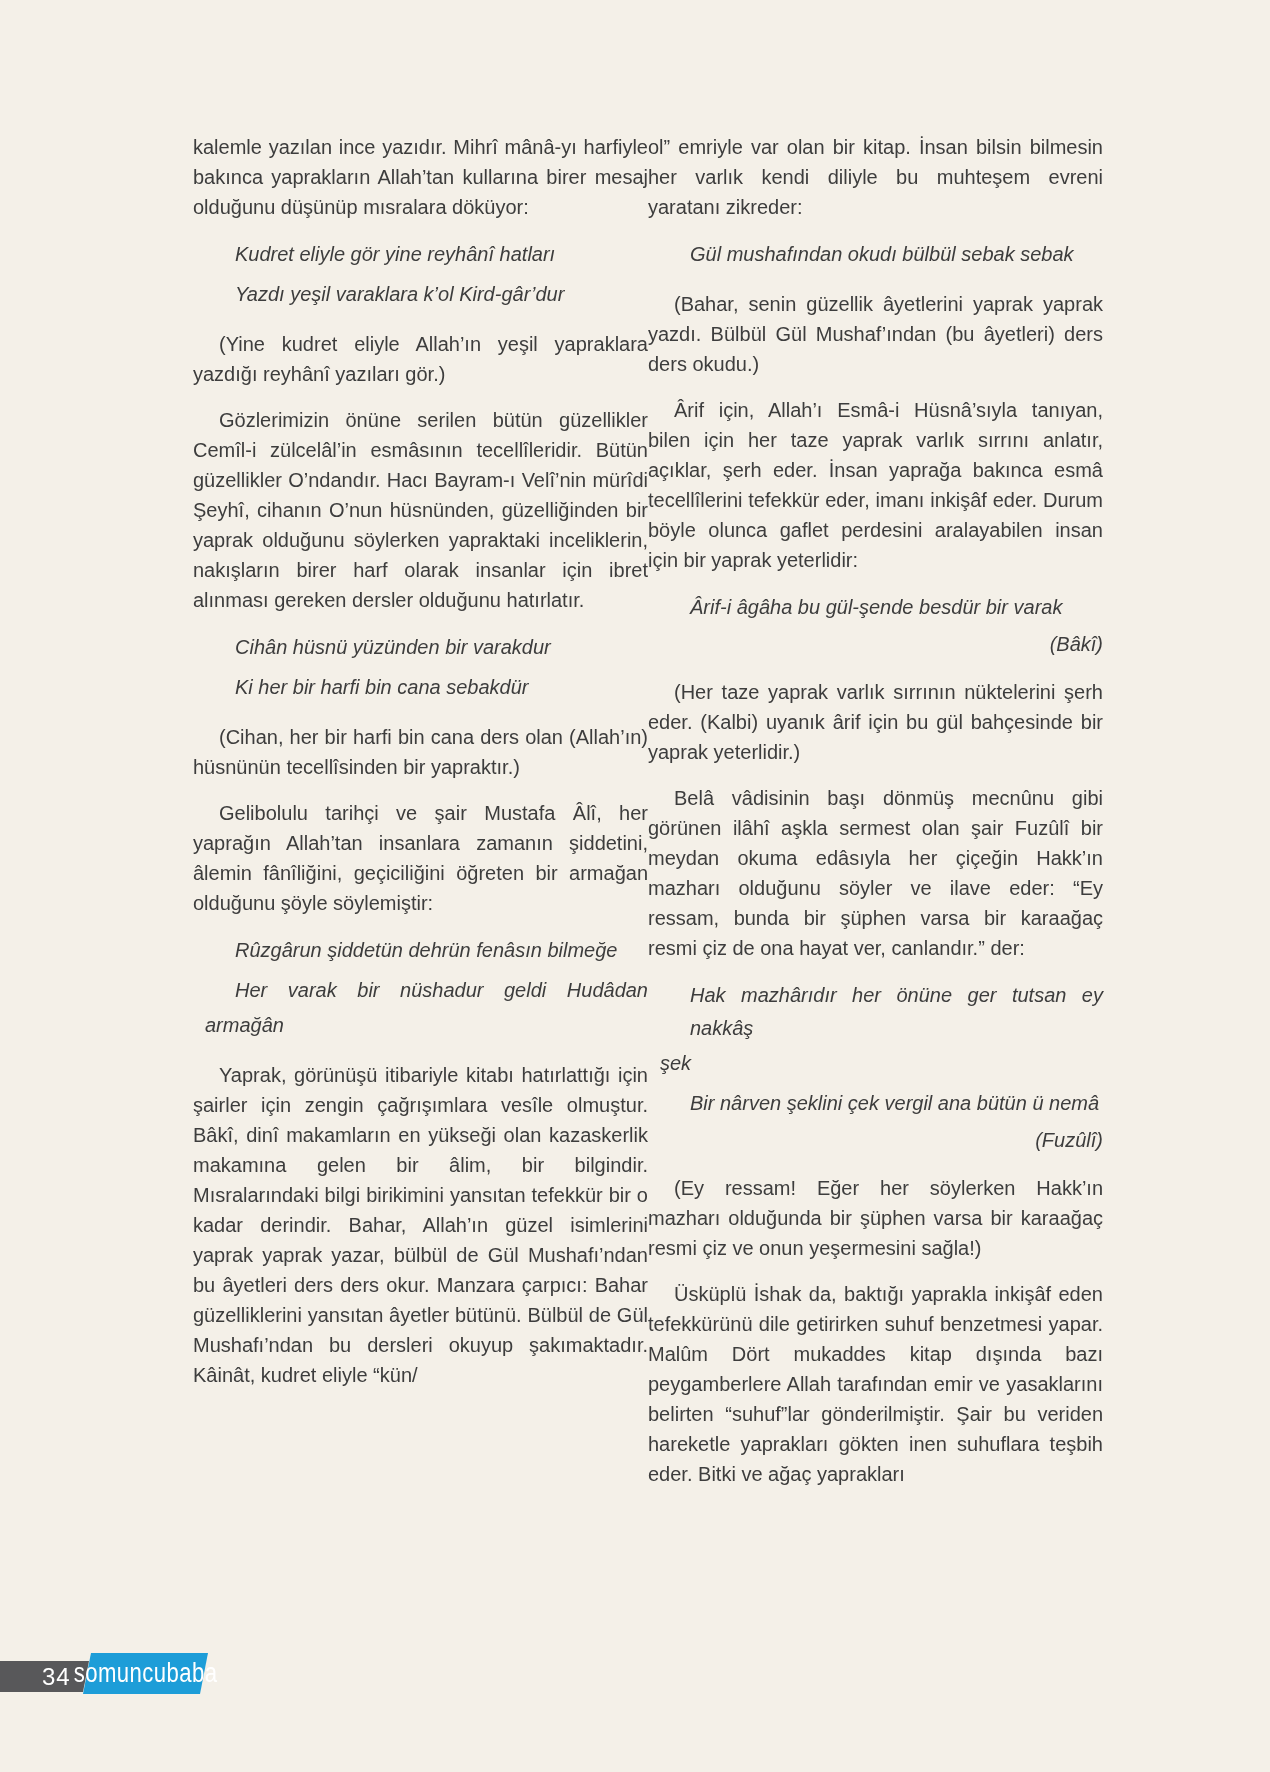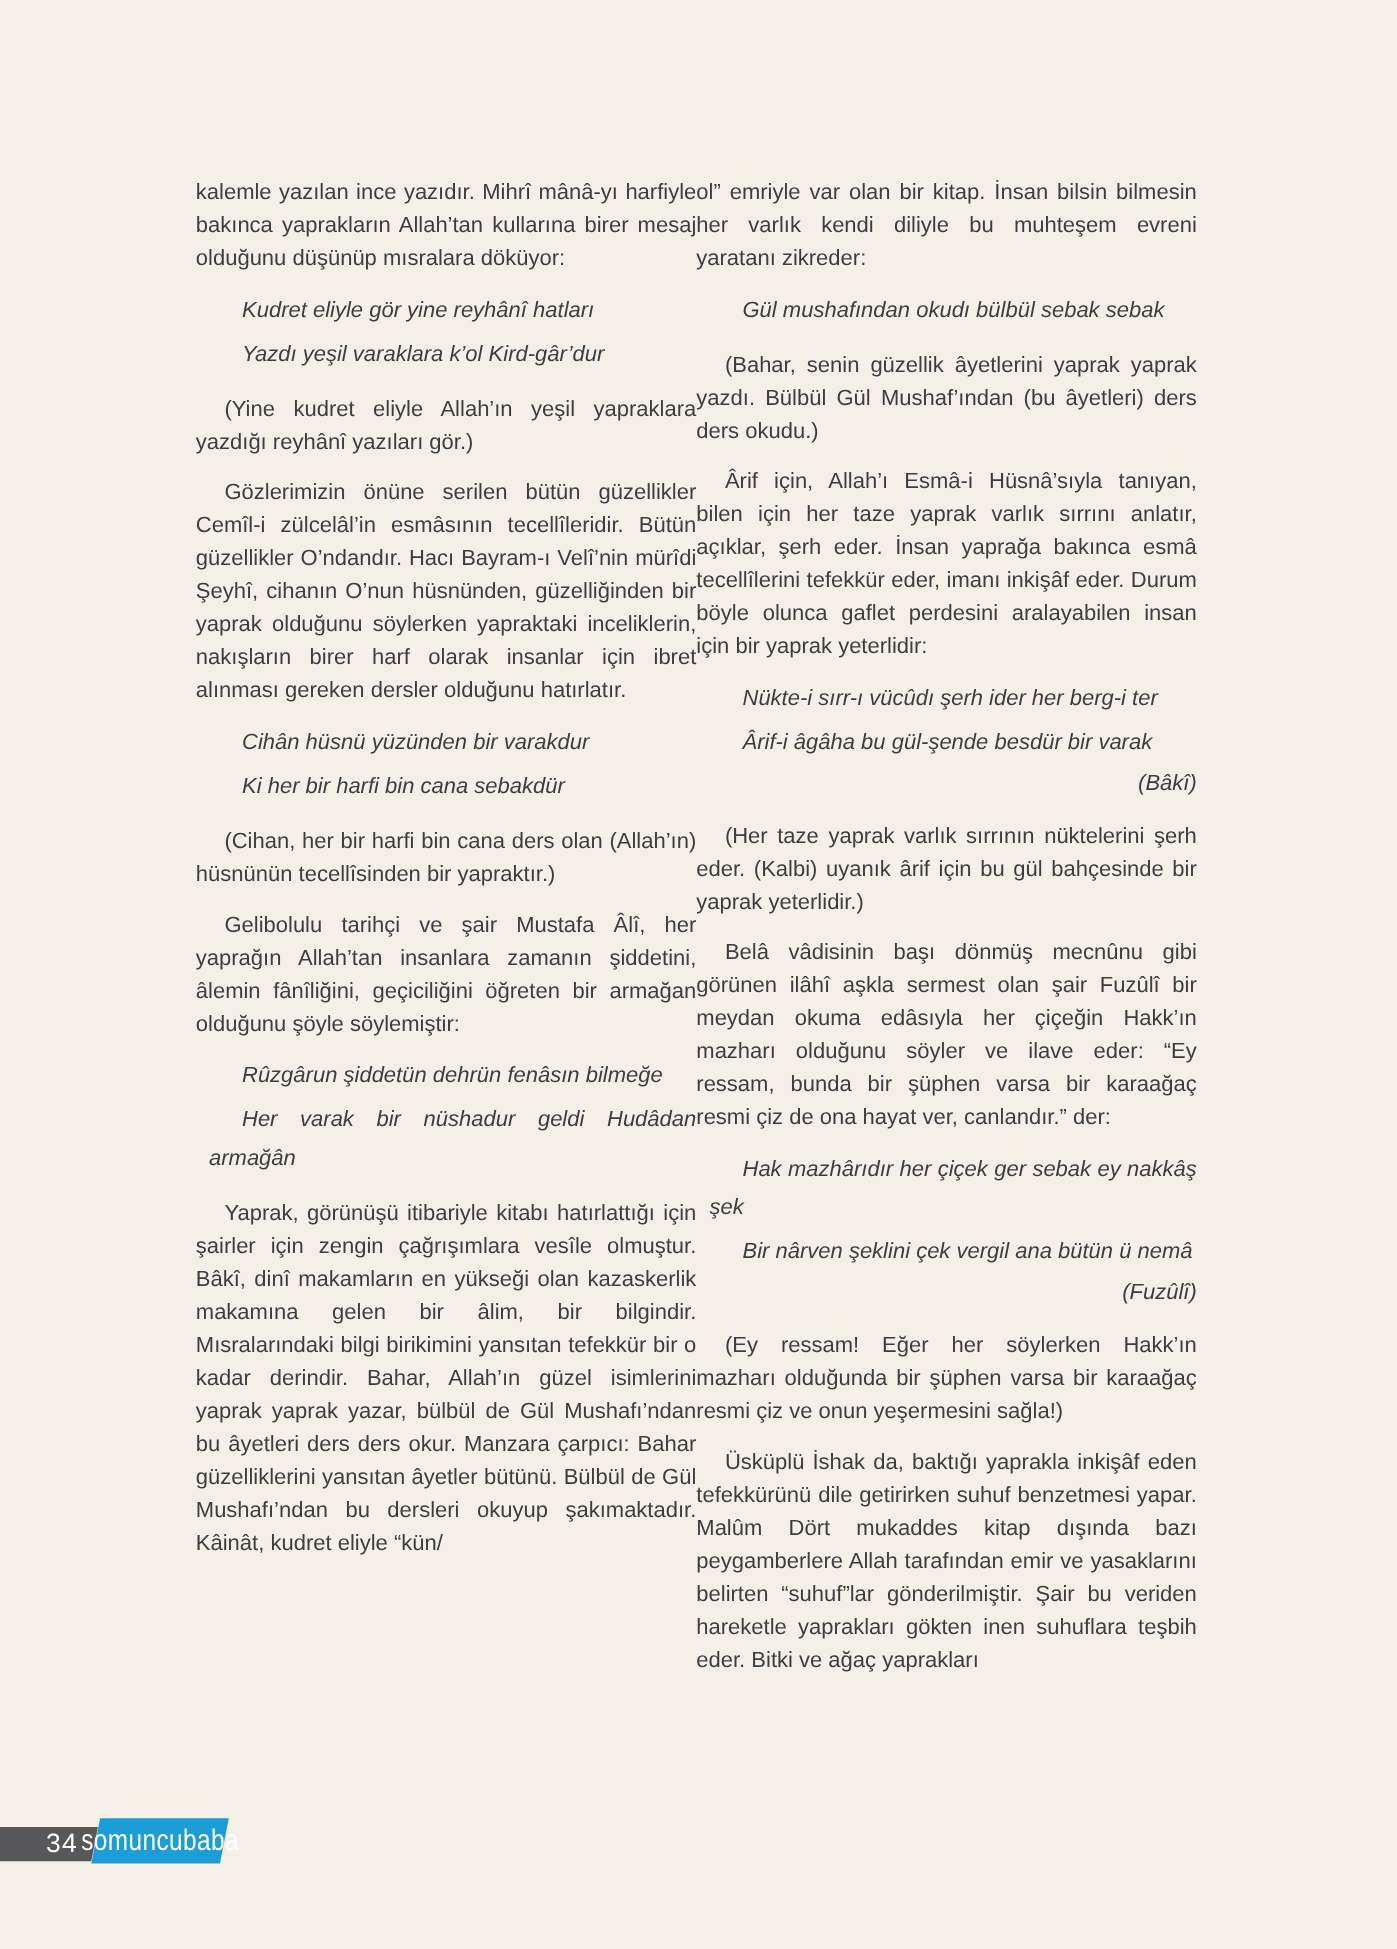--- a/index.html
+++ b/index.html
@@ -8,23 +8,24 @@
     width:1270px;
     height:1772px;
     background:#f4f0e8;
     font-family:"Liberation Sans","DejaVu Sans",sans-serif;
     color:#3d3d3d;
     overflow:hidden;
   }
   .content{
     position:absolute;
     left:178px;
-    top:160px;
+    top:132px;
     width:940px;
     display:flex;
+    justify-content:center;
   }
   .col{
     width:455px;
     font-size:20px;
     line-height:30px;
     font-weight:300;
   }
   .p{
     text-align:justify;
     text-indent:26px;
@@ -115,26 +116,25 @@
       <p class="poem just">Her varak bir nüshadur geldi Hudâdan</p>
       <p class="poem wrapcont tail">armağân</p>
       <p class="p">Yaprak, görünüşü itibariyle kitabı hatırlattığı için şairler için zengin çağrışımlara vesîle olmuştur. Bâkî, dinî makamların en yükseği olan kazaskerlik makamına gelen bir âlim, bir bilgindir. Mısralarındaki bilgi birikimini yansıtan tefekkür bir o kadar derindir. Bahar, Allah’ın güzel isimlerini yaprak yaprak yazar, bülbül de Gül Mushafı’ndan bu âyetleri ders ders okur. Manzara çarpıcı: Bahar güzelliklerini yansıtan âyetler bütünü. Bülbül de Gül Mushafı’ndan bu dersleri okuyup şakımaktadır. Kâinât, kudret eliyle “kün/</p>
     </section>
 
     <section class="col">
       <p class="p cont">ol” emriyle var olan bir kitap. İnsan bilsin bilmesin her varlık kendi diliyle bu muhteşem evreni yaratanı zikreder:</p>
       <p class="poem tail">Gül mushafından okudı bülbül sebak sebak</p>
       <p class="p">(Bahar, senin güzellik âyetlerini yaprak yaprak yazdı. Bülbül Gül Mushaf’ından (bu âyetleri) ders ders okudu.)</p>
       <p class="p">Ârif için, Allah’ı Esmâ-i Hüsnâ’sıyla tanıyan, bilen için her taze yaprak varlık sırrını anlatır, açıklar, şerh eder. İnsan yaprağa bakınca esmâ tecellîlerini tefekkür eder, imanı inkişâf eder. Durum böyle olunca gaflet perdesini aralayabilen insan için bir yaprak yeterlidir:</p>
-      <p class="poem lead">Nükte-i sırr-ı vücûdı şerh ider her berg-i ter</p>
       <p class="poem">Ârif-i âgâha bu gül-şende besdür bir varak</p>
       <p class="attrib">(Bâkî)</p>
       <p class="p">(Her taze yaprak varlık sırrının nüktelerini şerh eder. (Kalbi) uyanık ârif için bu gül bahçesinde bir yaprak yeterlidir.)</p>
       <p class="p">Belâ vâdisinin başı dönmüş mecnûnu gibi görünen ilâhî aşkla sermest olan şair Fuzûlî bir meydan okuma edâsıyla her çiçeğin Hakk’ın mazharı olduğunu söyler ve ilave eder: “Ey ressam, bunda bir şüphen varsa bir karaağaç resmi çiz de ona hayat ver, canlandır.” der:</p>
-      <p class="poem lead just">Hak mazhârıdır her çiçek ger sebak ey nakkâş</p>
+      <p class="poem lead just">Hak mazhârıdır her önüne ger tutsan ey nakkâş</p>
       <p class="poem wrapcont">şek</p>
       <p class="poem">Bir nârven şeklini çek vergil ana bütün ü nemâ</p>
       <p class="attrib">(Fuzûlî)</p>
       <p class="p">(Ey ressam! Eğer her söylerken Hakk’ın mazharı olduğunda bir şüphen varsa bir karaağaç resmi çiz ve onun yeşermesini sağla!)</p>
       <p class="p">Üsküplü İshak da, baktığı yaprakla inkişâf eden tefekkürünü dile getirirken suhuf benzetmesi yapar. Malûm Dört mukaddes kitap dışında bazı peygamberlere Allah tarafından emir ve yasaklarını belirten “suhuf”lar gönderilmiştir. Şair bu veriden hareketle yaprakları gökten inen suhuflara teşbih eder. Bitki ve ağaç yaprakları</p>
     </section>
 
   </main>
 
   <div class="footer-num">

